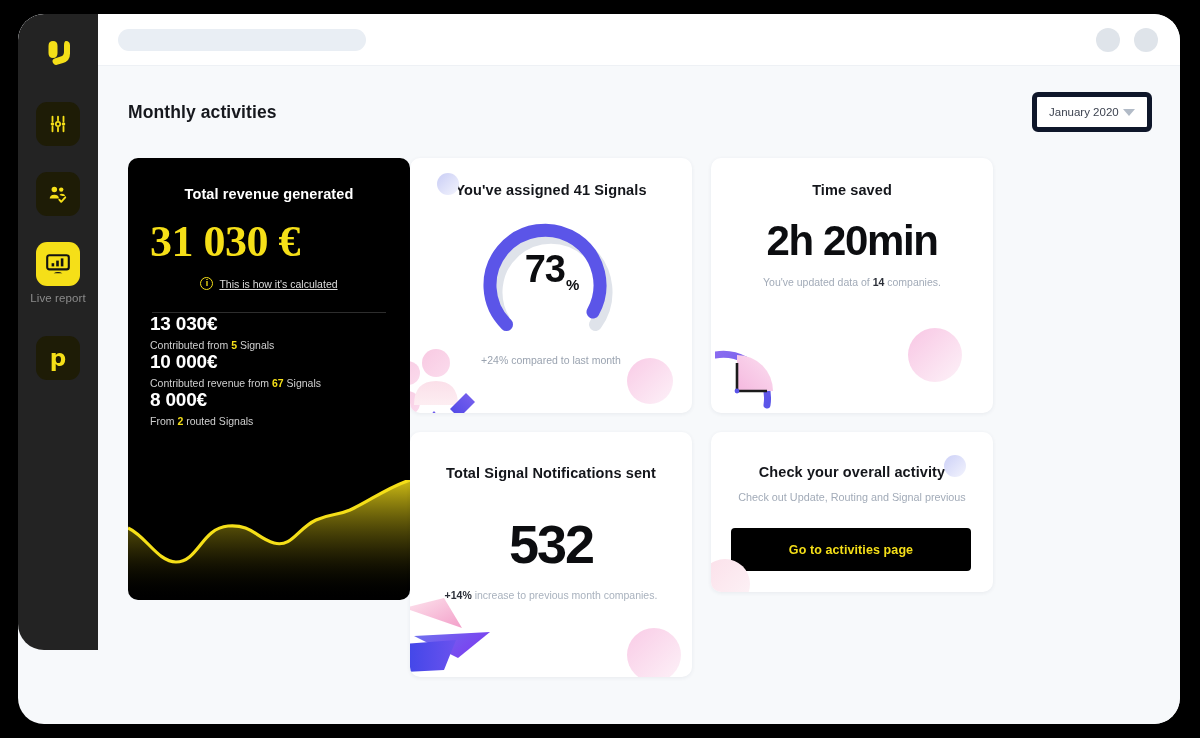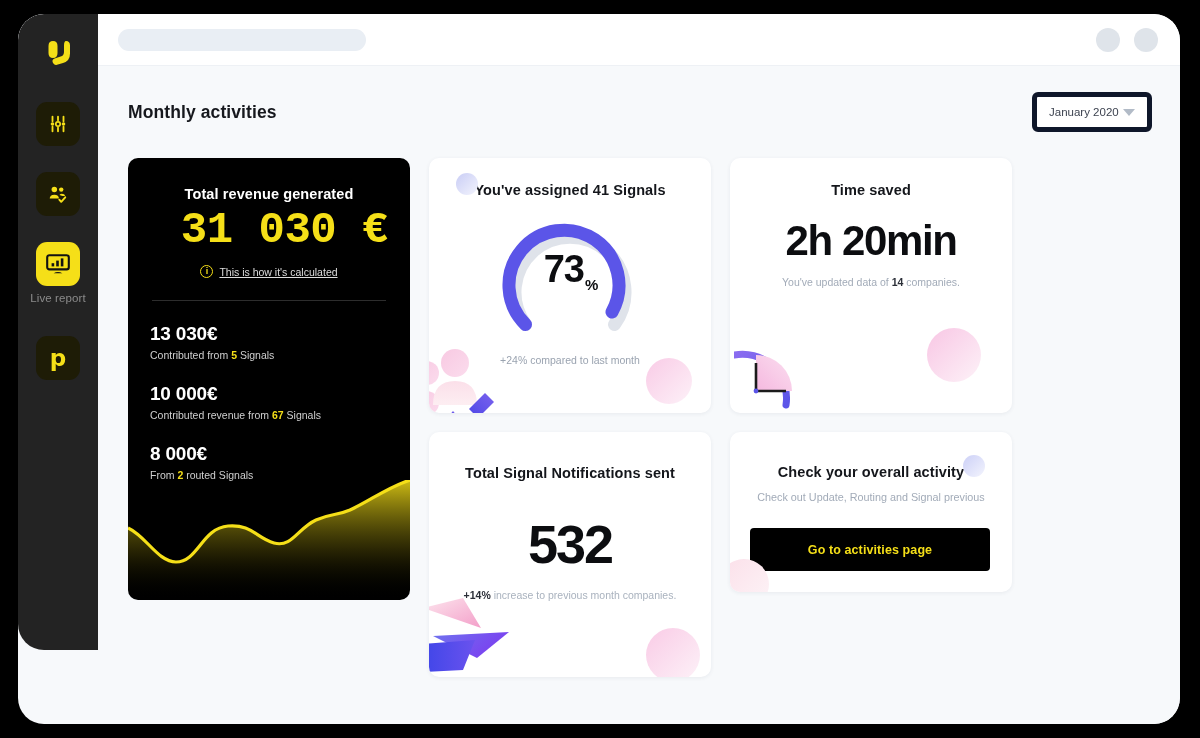--- a/index.html
+++ b/index.html
@@ -145,21 +145,20 @@
   .caret {
     width: 0; height: 0;
     border-left: 6px solid transparent;
     border-right: 6px solid transparent;
     border-top: 7px solid #b2bbc7;
   }
 
   
   #dashboard-grid {
     display: flex;
-    gap: 19px;
     align-items: flex-start;
   }
   #left-col { width: 282px; }
   #right-cols {
     flex: 1;
     display: flex;
     flex-direction: column;
     gap: 19px;
   }
   .card-row { display: flex; gap: 19px; }
@@ -184,28 +183,28 @@
     background: #000000;
     border-radius: 10px;
     width: 282px;
     height: 442px;
     position: relative;
     overflow: hidden;
     padding: 28px 22px 0 22px;
   }
   #revenue-card .card-title { color: #ffffff; }
   #revenue-amount {
-    margin-top: 6px;
-    text-align: right;
+    margin-top: 18px;
+    text-align: left;
     color: #f5df18;
     font-size: 44px;
     font-weight: bold;
     letter-spacing: -.5px;
     line-height: 1;
-    font-family: Liberation Mono, monospace;
+    font-family: Liberation Serif, serif;
   }
   #calc-link-row {
     margin-top: 13px;
     display: flex;
     align-items: center;
     justify-content: center;
     gap: 6px;
     cursor: pointer;
   }
   #calc-link-row .info-ring {
@@ -221,21 +220,21 @@
   #calc-link-row .calc-text {
     font-size: 10.5px;
     color: #dedede;
     text-decoration: underline;
   }
   #revenue-divider {
     margin: 22px 2px 0 2px;
     height: 1px;
     background: #2d2d2d;
   }
-  .breakdown { margin-top: 22px; }
+  .breakdown { }
   .breakdown-amount {
     font-size: 19px;
     font-weight: bold;
     color: #ffffff;
     letter-spacing: -.2px;
     line-height: 1.15;
   }
   .breakdown-caption {
     font-size: 10.5px;
     color: #cfcfcf;

